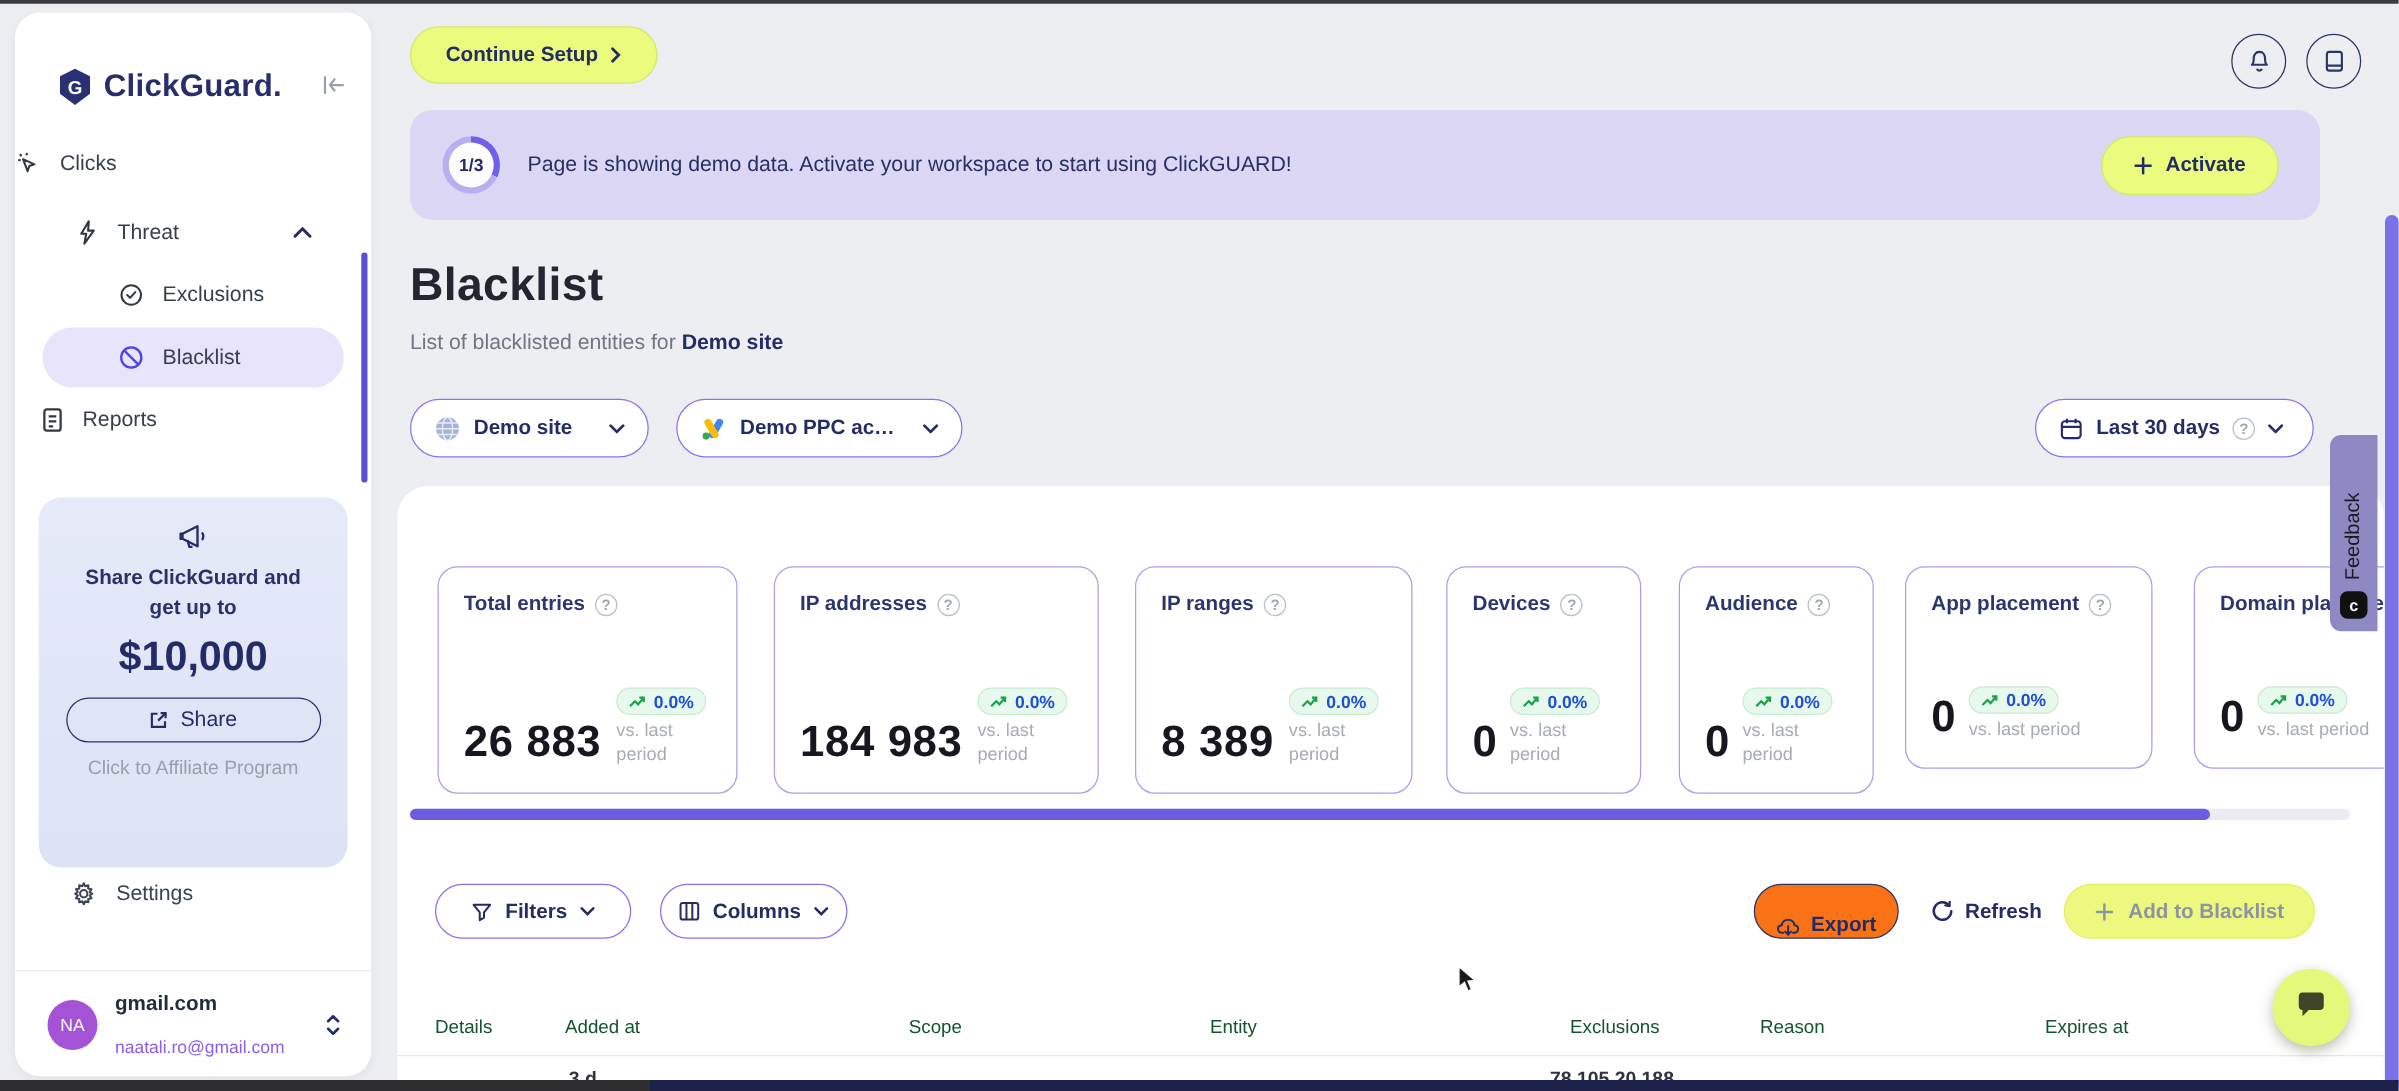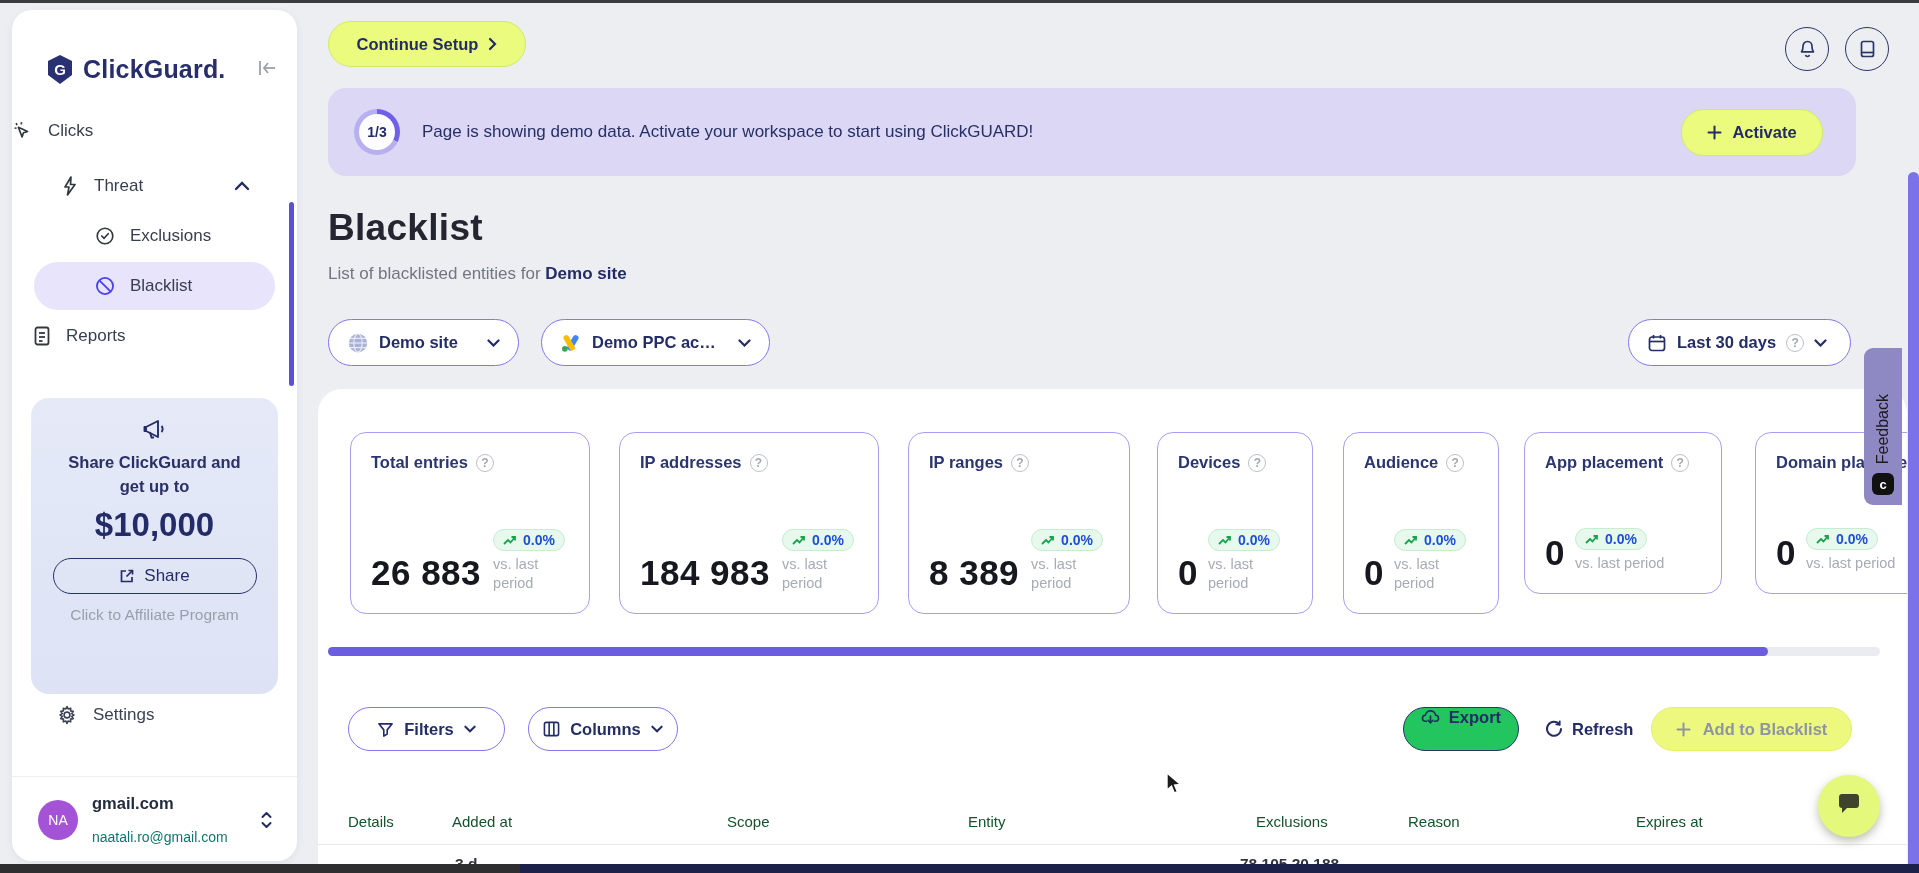--- a/index.html
+++ b/index.html
@@ -24,21 +24,21 @@
   .promo { position:absolute; left:19px; top:388px; width:247px; height:296px; background:linear-gradient(180deg,#e5e9f8,#dde3f5); border-radius:18px; text-align:center; cursor:pointer; }
   .promo-line { color:#2a3166; font-size:16.5px; font-weight:600; line-height:24px; }
   .promo-amount { color:#232c66; font-size:33px; font-weight:800; margin-top:8px; }
   .share-btn { margin:14px auto 0; width:204px; height:36px; border:1.5px solid #2a3166; border-radius:18px; color:#232c66; font-size:17px; display:flex; align-items:center; justify-content:center; gap:9px; background:transparent; cursor:pointer; }
   .affiliate { margin-top:12px; color:#9aa0ab; font-size:15.5px; }
   .settings-row { position:absolute; left:44px; top:682px; height:46px; display:flex; align-items:center; gap:15px; font-size:17px; color:#3a4253; cursor:pointer; }
   .user-sep { position:absolute; left:0; top:766px; width:285px; height:1px; background:#eceef2; }
   .user-row { position:absolute; left:26px; top:784px; width:235px; display:flex; align-items:center; gap:14px; cursor:pointer; }
   .avatar { width:40px; height:40px; border-radius:50%; background:#a553d6; color:#fff; font-size:14px; display:flex; align-items:center; justify-content:center; }
   .user-name { font-size:16.5px; font-weight:bold; color:#232c3f; }
-  .user-email { font-size:14px; color:#0f766e; margin-top:16px; }
+  .user-email { font-size:14px; color:#8b5cf6; margin-top:16px; }
   .user-caret { margin-left:auto; }
 
   
   .lime-btn { background:#eafb7d; border:1.5px solid #d3e968; border-radius:23px; color:#232c66; font-size:16.5px; font-weight:bold; display:flex; align-items:center; justify-content:center; gap:10px; cursor:pointer; }
   .continue-setup { left:328px; top:21px; width:198px; height:46px; }
   .circle-btn { width:44px; height:44px; border:1.6px solid #2b3566; border-radius:50%; display:flex; align-items:center; justify-content:center; background:transparent; cursor:pointer; }
   .banner { left:328px; top:88px; width:1528px; height:88px; background:#dbd7f5; border-radius:18px; }
   .progress-ring { position:absolute; left:26px; top:21px; width:46px; height:46px; border-radius:50%; background:conic-gradient(#6e60e9 0deg 115deg, #b7aff0 115deg 360deg); display:flex; align-items:center; justify-content:center; }
   .progress-ring .inner { width:36px; height:36px; border-radius:50%; background:#fdfdfe; display:flex; align-items:center; justify-content:center; font-size:14px; font-weight:bold; color:#232c66; }
   .banner-msg { position:absolute; left:94px; top:34px; font-size:17px; color:#272f66; }
@@ -49,34 +49,34 @@
   .page-sub { left:328px; top:264px; font-size:17px; color:#717683; }
   .page-sub b { color:#232c66; }
   .pill { display:flex; align-items:center; gap:10px; border:1.6px solid #8376ee; border-radius:24px; background:#fff; color:#242e66; font-size:16.5px; font-weight:600; padding:0 18px; height:47px; cursor:pointer; }
   .sel-site { left:328px; top:319px; width:191px; }
   .sel-ppc  { left:541px; top:319px; width:229px; }
   .sel-date { left:1628px; top:319px; width:223px; }
   .help { width:18px; height:18px; min-width:18px; border:1.5px solid #bcc0c9; border-radius:50%; color:#a2a7b2; font-size:12px; font-weight:bold; display:inline-flex; align-items:center; justify-content:center; }
 
   
   .panel { left:318px; top:389px; width:1589px; height:484px; background:#fff; border-radius:24px 24px 0 0; overflow:hidden; }
-  .card { position:absolute; top:43px; border:1.5px solid #a89ef2; border-radius:16px; background:#fff; }
+  .card { position:absolute; top:64px; border:1.5px solid #a89ef2; border-radius:16px; background:#fff; }
   .card-title { position:absolute; left:20px; top:20px; display:flex; align-items:center; gap:8px; font-size:16.5px; color:#2b3670; font-weight:600; white-space:nowrap; }
   .card-bottom { position:absolute; left:20px; bottom:20px; display:flex; align-items:flex-end; gap:12px; }
   .value { font-size:35px; font-weight:bold; color:#17181f; letter-spacing:.5px; white-space:nowrap; }
   .delta-col { display:flex; flex-direction:column; align-items:flex-start; gap:4px; }
   .delta { display:inline-flex; align-items:center; gap:6px; background:#e6f9ec; border:1px solid #c6ecd2; border-radius:14px; padding:2px 9px; color:#1d4ed8; font-size:14px; font-weight:bold; white-space:nowrap; }
   .vs { color:#a7abb5; font-size:14.5px; line-height:19px; width:64px; }
   .vs.nowrap { width:auto; white-space:nowrap; }
   .htrack { position:absolute; left:10px; top:258px; width:1552px; height:9px; background:#ebebf2; border-radius:5px; }
   .hthumb { position:absolute; left:10px; top:258px; width:1440px; height:9px; background:#6b5ce0; border-radius:5px; cursor:grab; }
 
   
   .tb-pill { position:absolute; top:318px; height:44px; border:1.6px solid #8376ee; border-radius:22px; background:#fff; color:#242e66; font-size:16.5px; font-weight:600; display:flex; align-items:center; justify-content:center; gap:10px; cursor:pointer; }
-  .export-btn { position:absolute; top:318px; left:1085px; width:116px; height:44px; border:1.6px solid #2b3566; border-radius:22px; color:#232c66; font-size:16.5px; font-weight:600; display:flex; align-items:flex-start; justify-content:center; gap:9px; background:#22c55e; cursor:pointer; }
+  .export-btn { position:absolute; top:318px; left:1085px; width:116px; height:44px; border:1.6px solid #2b3566; border-radius:22px; color:#232c66; font-size:16.5px; font-weight:600; display:flex; align-items:flex-end; justify-content:center; gap:9px; background:#f97316; cursor:pointer; }
   .refresh-btn { position:absolute; top:318px; left:1227px; height:44px; display:flex; align-items:center; gap:9px; color:#232c66; font-size:16.5px; font-weight:600; cursor:pointer; background:none; border:none; }
   .add-btn { position:absolute; top:318px; left:1333px; width:201px; height:44px; background:#ecf97e; border:1.5px solid #e2f068; border-radius:22px; color:#8f94a2; font-size:16.5px; font-weight:600; display:flex; align-items:center; justify-content:center; gap:12px; cursor:pointer; }
 
   
   .th { position:absolute; top:424px; font-size:15px; color:#14532d; white-space:nowrap; }
   .head-sep { position:absolute; left:0; top:455px; width:1589px; height:1px; background:#e7e8ec; }
   .cell { position:absolute; top:466px; font-size:15.5px; color:#2f333e; font-weight:bold; white-space:nowrap; }
 
   
   .feedback-tab { left:1864px; top:348px; width:38px; height:157px; background:#8e89c3; border-radius:9px 0 0 9px; display:flex; flex-direction:column; align-items:center; justify-content:flex-end; padding-bottom:10px; cursor:pointer; }

